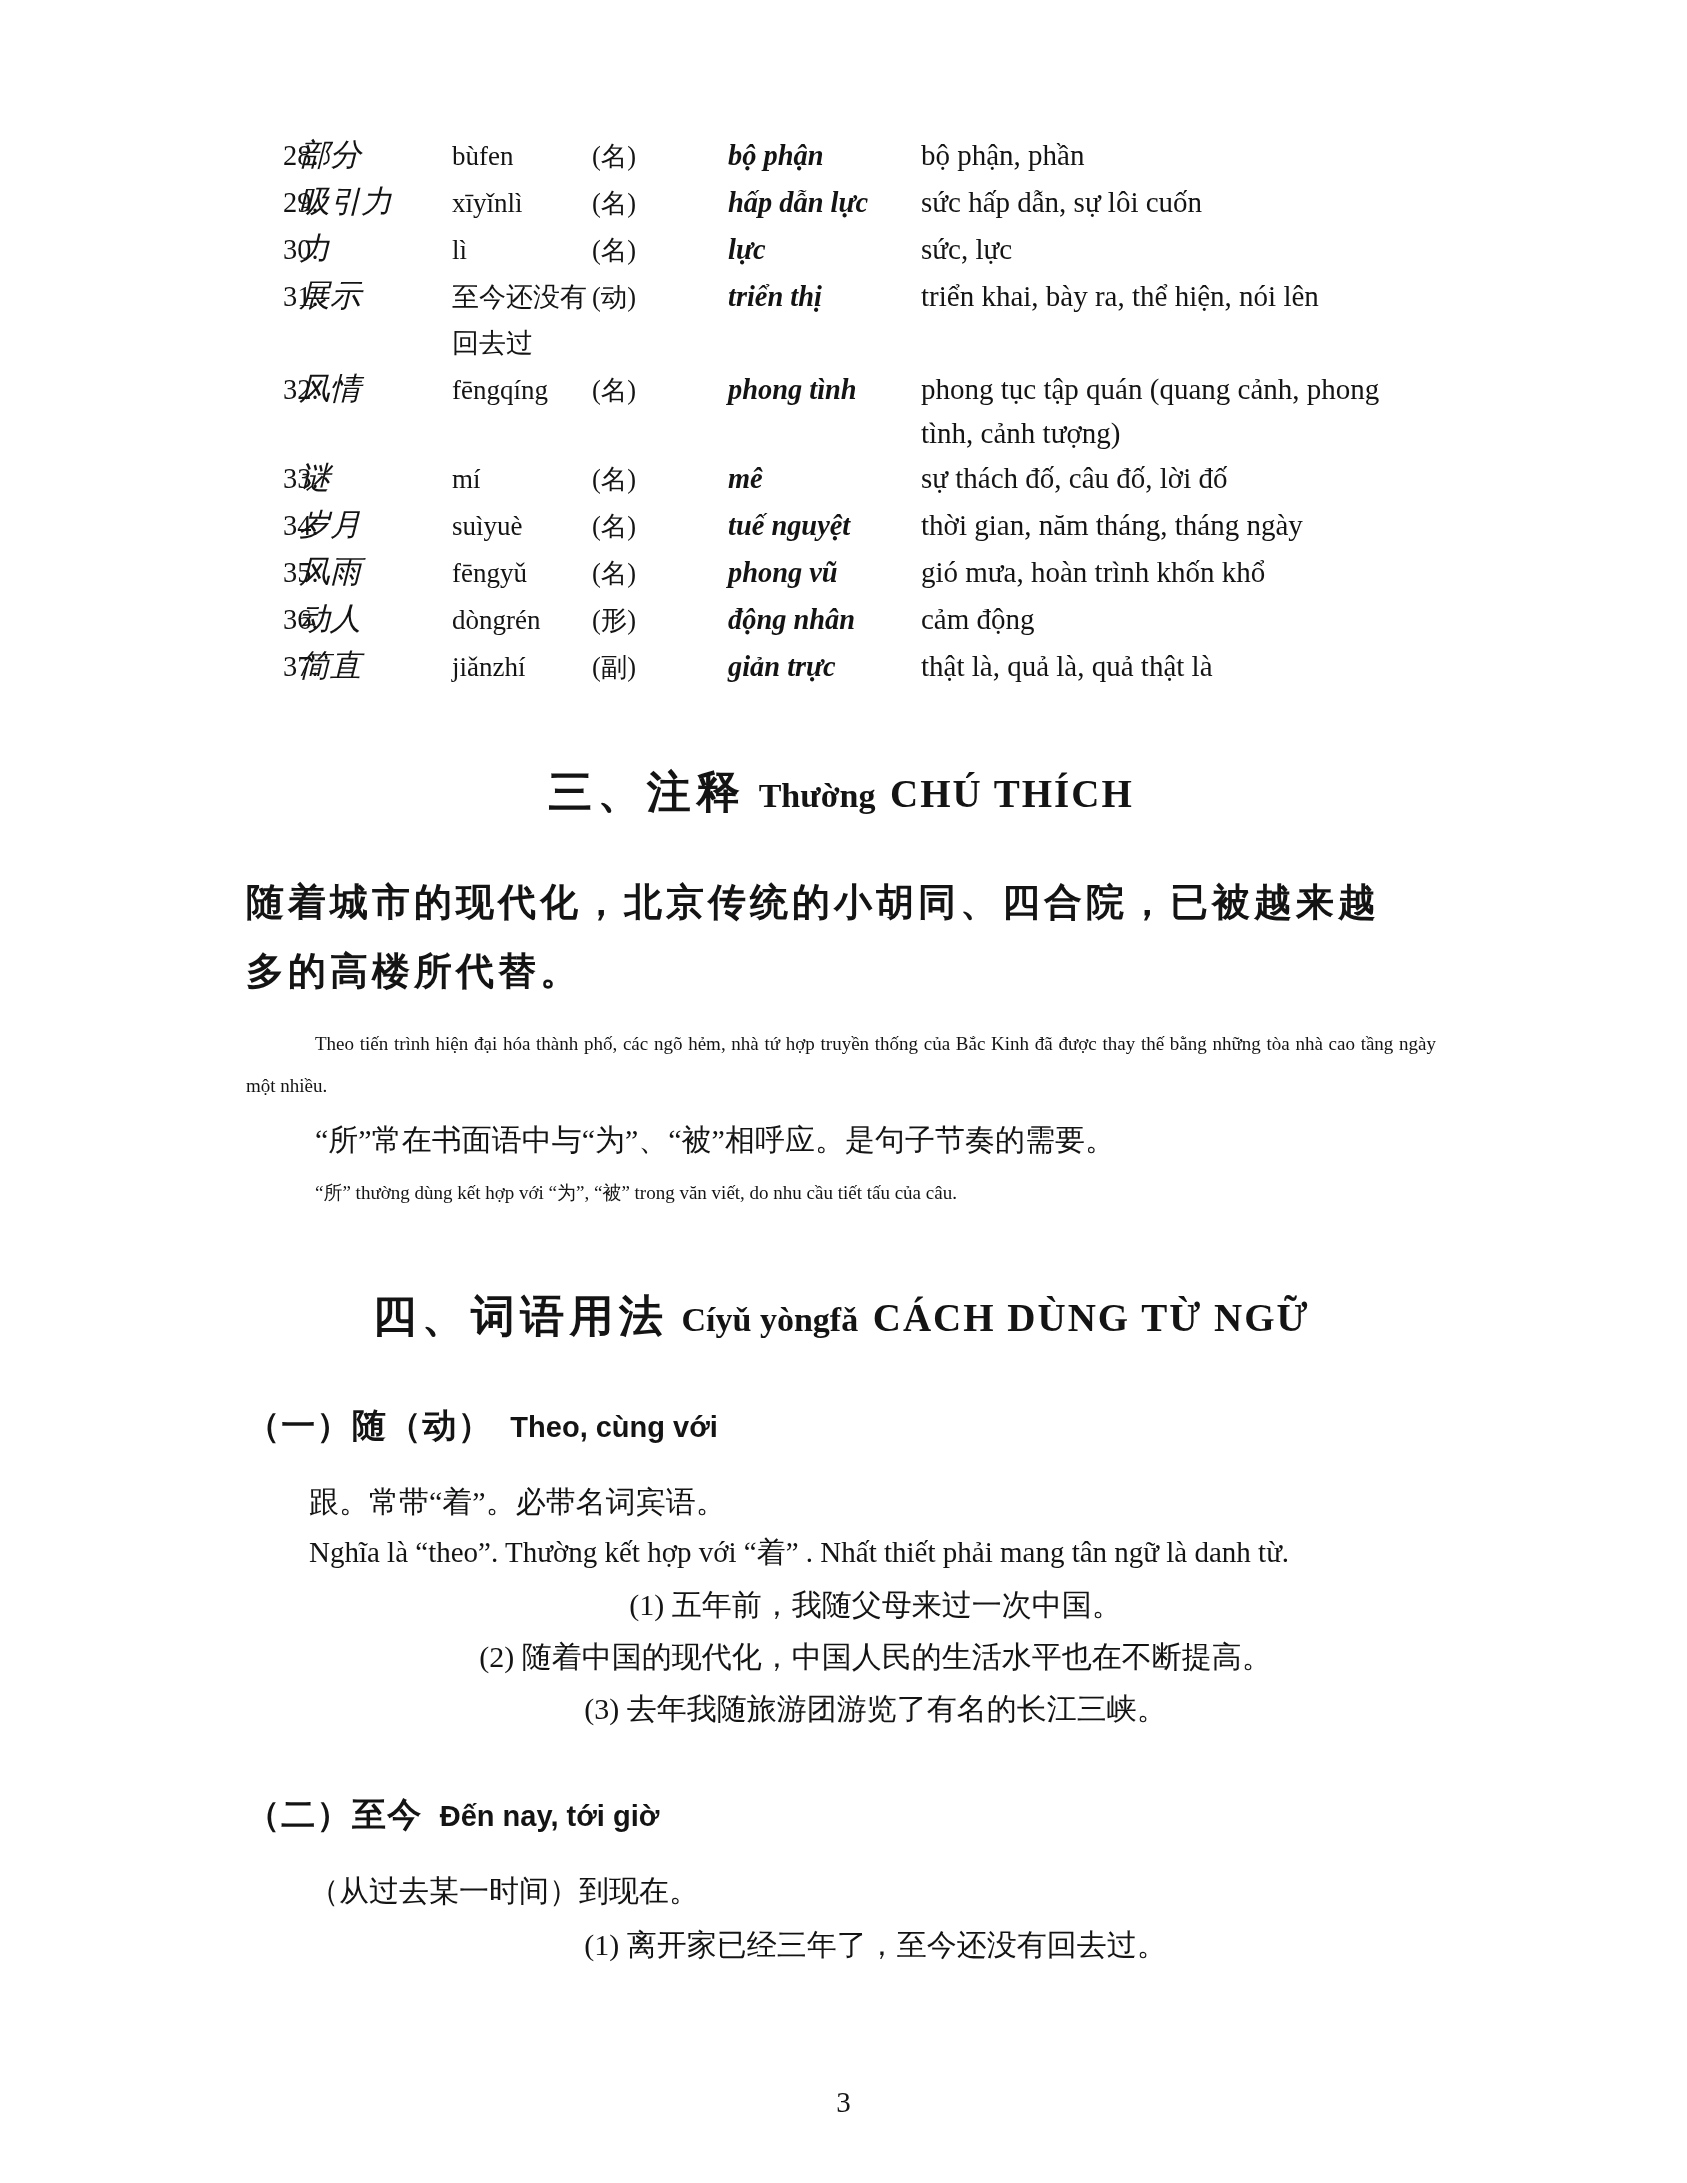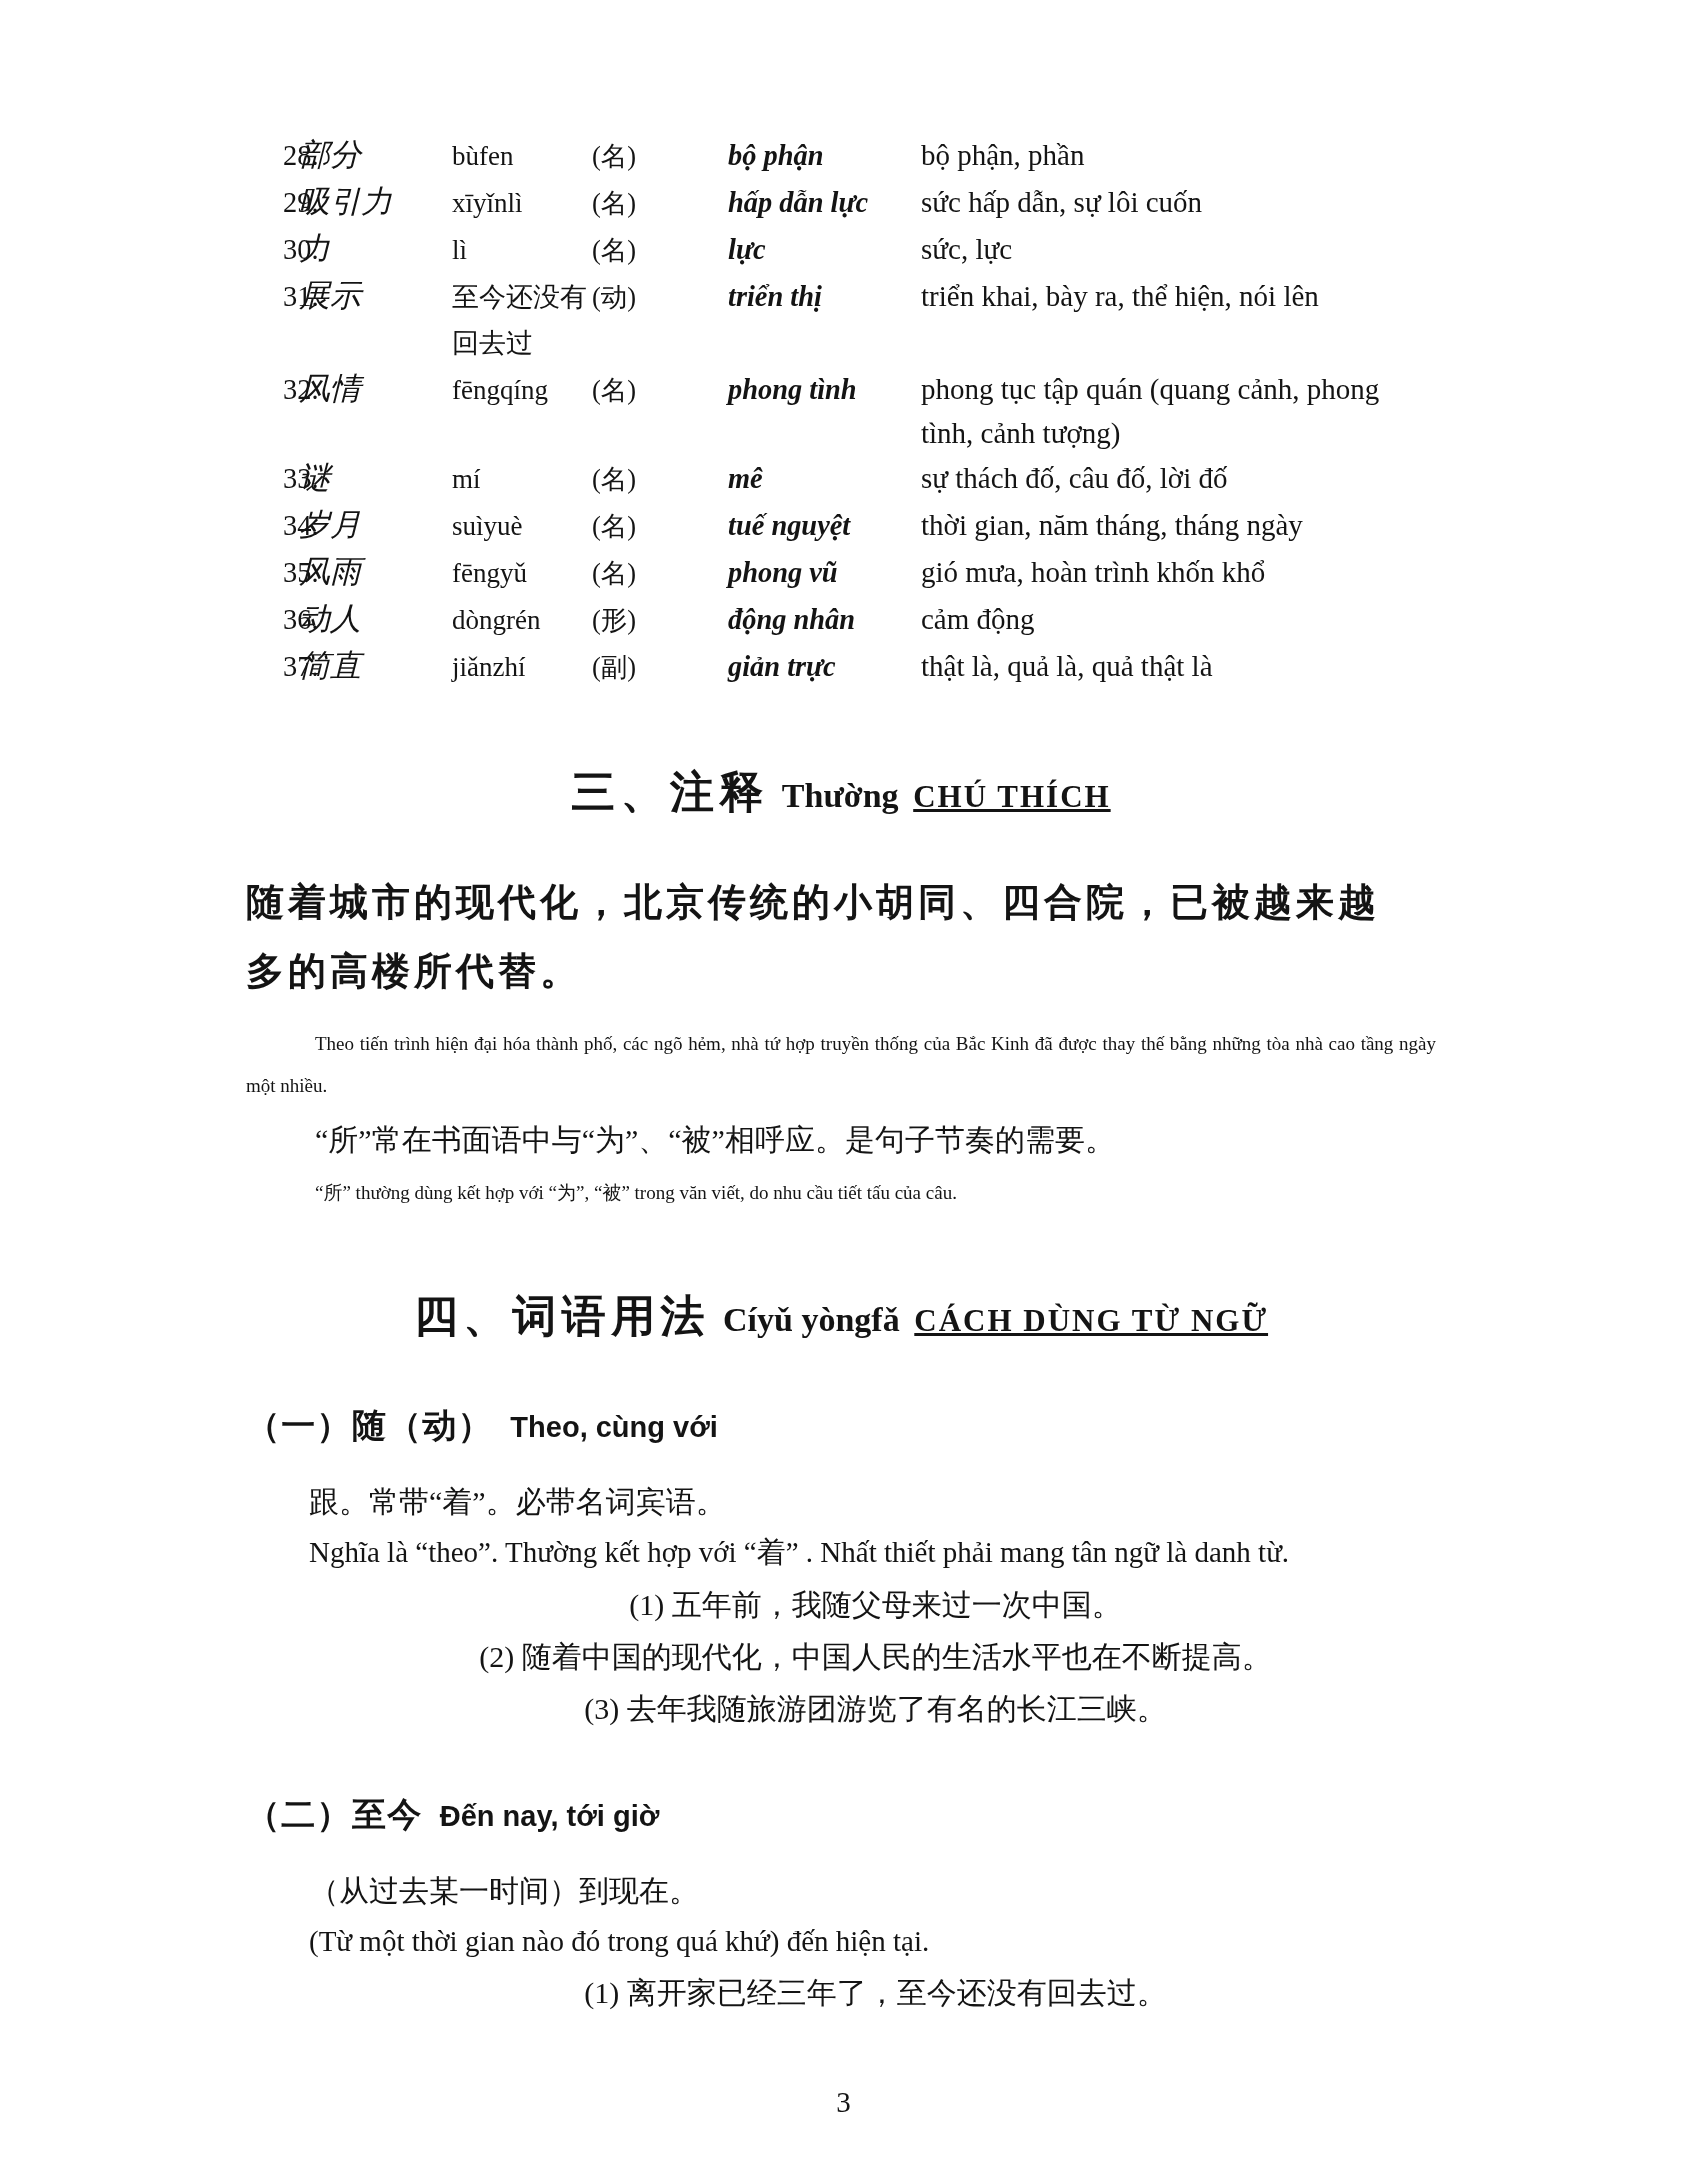--- a/index.html
+++ b/index.html
@@ -40,21 +40,21 @@
 
   
   .sec-heading {
     text-align: center;
     font-weight: bold;
     margin: 73px 0 46px 0;
     white-space: nowrap;
   }
   .h-cn { font-size: 44px; letter-spacing: 5.3px; font-family: "Liberation Serif", "DejaVu Serif", serif; }
   .h-py { font-size: 34px; margin-left: 10.6px; }
-  .h-vn { font-size: 31px; margin-left: 12px; letter-spacing: 2px; text-decoration: underline; }
+  .h-vn { font-size: 39px; margin-left: 12px; letter-spacing: 2px; }
 
   
   .cn-bold {
     font-family: "Liberation Sans", "DejaVu Sans", sans-serif;
     font-weight: bold;
     font-size: 38px;
     letter-spacing: 4px;
     line-height: 69px;
     max-width: 1164px;
     margin: 20px 0 17px 0;
@@ -252,21 +252,20 @@
 
       <div class="example">(3) 去年我随旅游团游览了有名的长江三峡。</div>
     </div>
 
   <div class="sub-heading">
     <span class="sub-cn">（二）至今</span>
     <span class="sub-vn">Đến nay, tới giờ</span>
   </div>
 
   <div class="indent-line">（从过去某一时间）到现在。</div>
-  <div class="flow-line">(Từ một thời gian nào đó trong quá khứ) đến hiện tại.</div>
 
   <div class="examples">
 
       <div class="example">(1) 离开家已经三年了，至今还没有回去过。</div>
     </div>
 
   <div class="page-number">3</div>
 
 </div>
 

